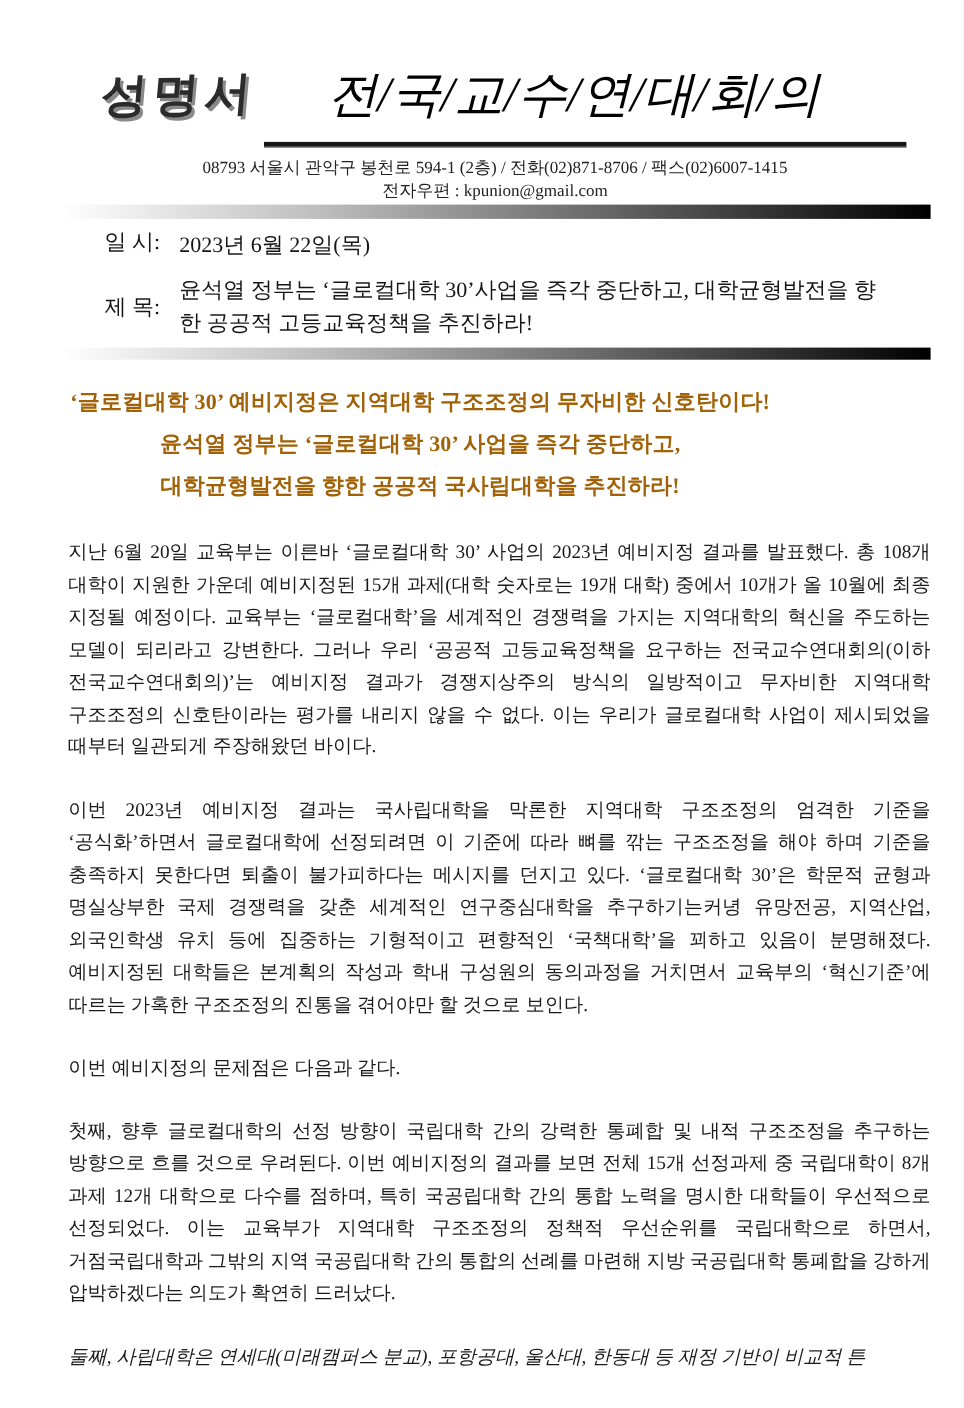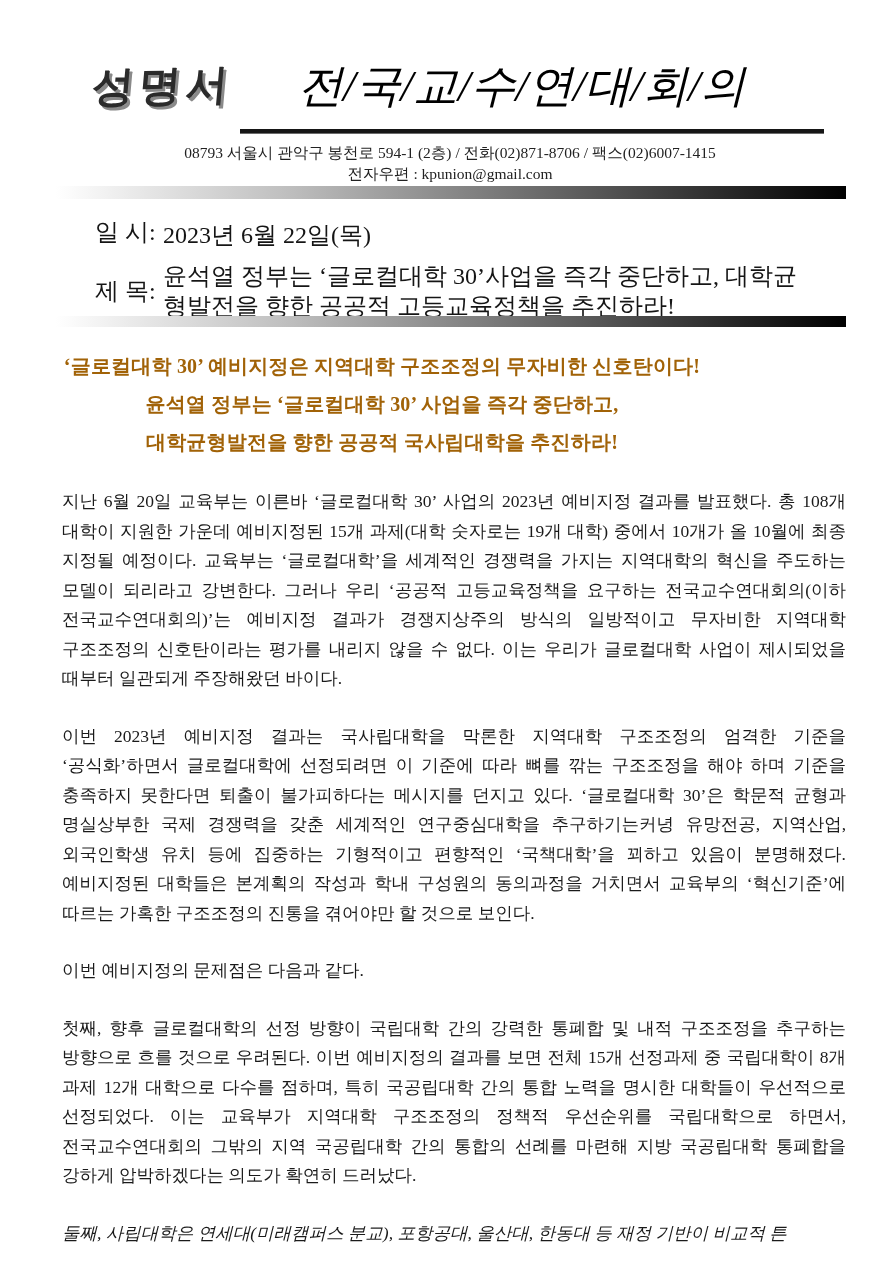--- a/index.html
+++ b/index.html
@@ -64,23 +64,23 @@
     left: 56px;
     width: 790px;
     background: linear-gradient(90deg, #ffffff 0%, #bdbdbd 30%, #6e6e6e 60%, #000000 100%);
   }
   .grad-bar.top-bar { top: 186px; height: 13px; }
   .grad-bar.bottom-bar { top: 316px; height: 11px; }
   
   .meta {
     position: absolute;
     left: 95px;
-    top: 220px;
+    top: 208px;
     width: 720px;
-    font-size: 24px;
+    font-size: 20px;
     color: #151515;
   }
   .meta-row {
     display: flex;
     align-items: flex-start;
     margin-bottom: 11px;
     line-height: 25px;
   }
   .meta-row.subject-row { align-items: center; margin-bottom: 0; }
   .meta-label {
@@ -152,17 +152,17 @@
   <div class="headline">
     <div>‘글로컬대학 30’ 예비지정은 지역대학 구조조정의 무자비한 신호탄이다!</div>
     <div>윤석열 정부는 ‘글로컬대학 30’ 사업을 즉각 중단하고,</div>
     <div>대학균형발전을 향한 공공적 국사립대학을 추진하라!</div>
   </div>
 
   <div class="body-text">
     <p>지난 6월 20일 교육부는 이른바 ‘글로컬대학 30’ 사업의 2023년 예비지정 결과를 발표했다. 총 108개 대학이 지원한 가운데 예비지정된 15개 과제(대학 숫자로는 19개 대학) 중에서 10개가 올 10월에 최종 지정될 예정이다. 교육부는 ‘글로컬대학’을 세계적인 경쟁력을 가지는 지역대학의 혁신을 주도하는 모델이 되리라고 강변한다. 그러나 우리 ‘공공적 고등교육정책을 요구하는 전국교수연대회의(이하 전국교수연대회의)’는 예비지정 결과가 경쟁지상주의 방식의 일방적이고 무자비한 지역대학 구조조정의 신호탄이라는 평가를 내리지 않을 수 없다. 이는 우리가 글로컬대학 사업이 제시되었을 때부터 일관되게 주장해왔던 바이다.</p>
     <p>이번 2023년 예비지정 결과는 국사립대학을 막론한 지역대학 구조조정의 엄격한 기준을 ‘공식화’하면서 글로컬대학에 선정되려면 이 기준에 따라 뼈를 깎는 구조조정을 해야 하며 기준을 충족하지 못한다면 퇴출이 불가피하다는 메시지를 던지고 있다. ‘글로컬대학 30’은 학문적 균형과 명실상부한 국제 경쟁력을 갖춘 세계적인 연구중심대학을 추구하기는커녕 유망전공, 지역산업, 외국인학생 유치 등에 집중하는 기형적이고 편향적인 ‘국책대학’을 꾀하고 있음이 분명해졌다. 예비지정된 대학들은 본계획의 작성과 학내 구성원의 동의과정을 거치면서 교육부의 ‘혁신기준’에 따르는 가혹한 구조조정의 진통을 겪어야만 할 것으로 보인다.</p>
     <p>이번 예비지정의 문제점은 다음과 같다.</p>
-    <p>첫째, 향후 글로컬대학의 선정 방향이 국립대학 간의 강력한 통폐합 및 내적 구조조정을 추구하는 방향으로 흐를 것으로 우려된다. 이번 예비지정의 결과를 보면 전체 15개 선정과제 중 국립대학이 8개 과제 12개 대학으로 다수를 점하며, 특히 국공립대학 간의 통합 노력을 명시한 대학들이 우선적으로 선정되었다. 이는 교육부가 지역대학 구조조정의 정책적 우선순위를 국립대학으로 하면서, 전국교수연대회의 그밖의 지역 국공립대학 간의 통합의 선례를 마련해 지방 국공립대학 통폐합을 강하게 압박하겠다는 의도가 확연히 드러났다.</p>
+    <p>첫째, 향후 글로컬대학의 선정 방향이 국립대학 간의 강력한 통폐합 및 내적 구조조정을 추구하는 방향으로 흐를 것으로 우려된다. 이번 예비지정의 결과를 보면 전체 15개 선정과제 중 국립대학이 8개 과제 12개 대학으로 다수를 점하며, 특히 국공립대학 간의 통합 노력을 명시한 대학들이 우선적으로 선정되었다. 이는 교육부가 지역대학 구조조정의 정책적 우선순위를 국립대학으로 하면서, 거점국립대학과 그밖의 지역 국공립대학 간의 통합의 선례를 마련해 지방 국공립대학 통폐합을 강하게 압박하겠다는 의도가 확연히 드러났다.</p>
     <p>둘째, 사립대학은 연세대(미래캠퍼스 분교), 포항공대, 울산대, 한동대 등 재정 기반이 비교적 튼</p>
   </div>
 
 </div>
 
 </body></html>

